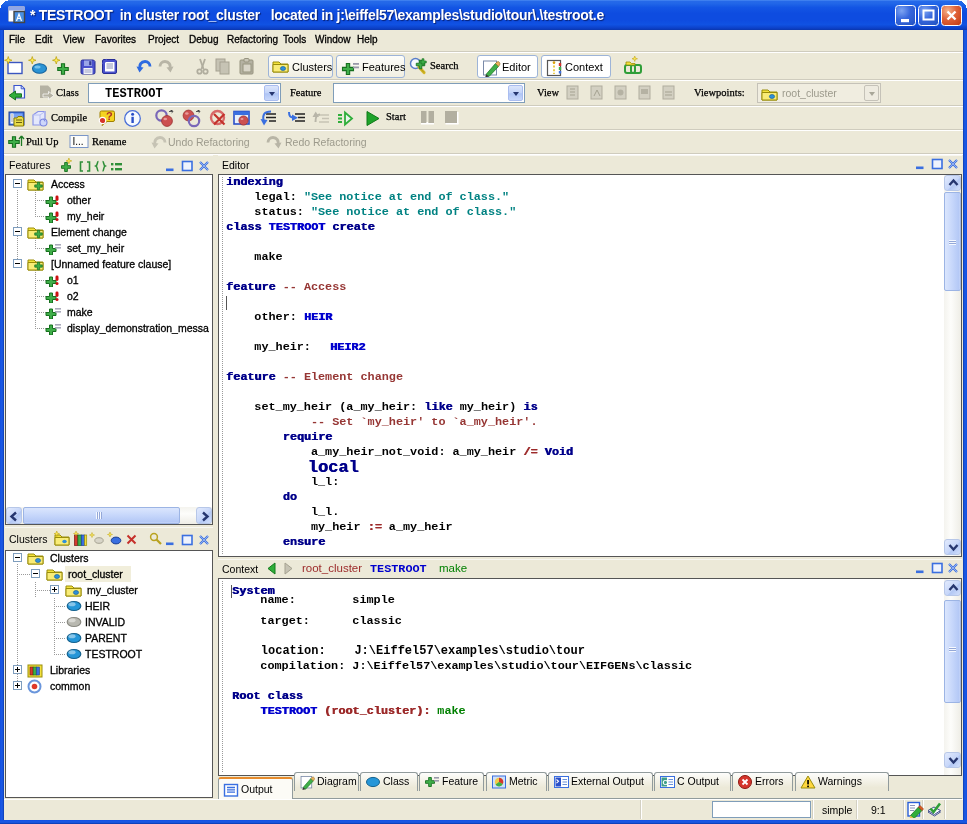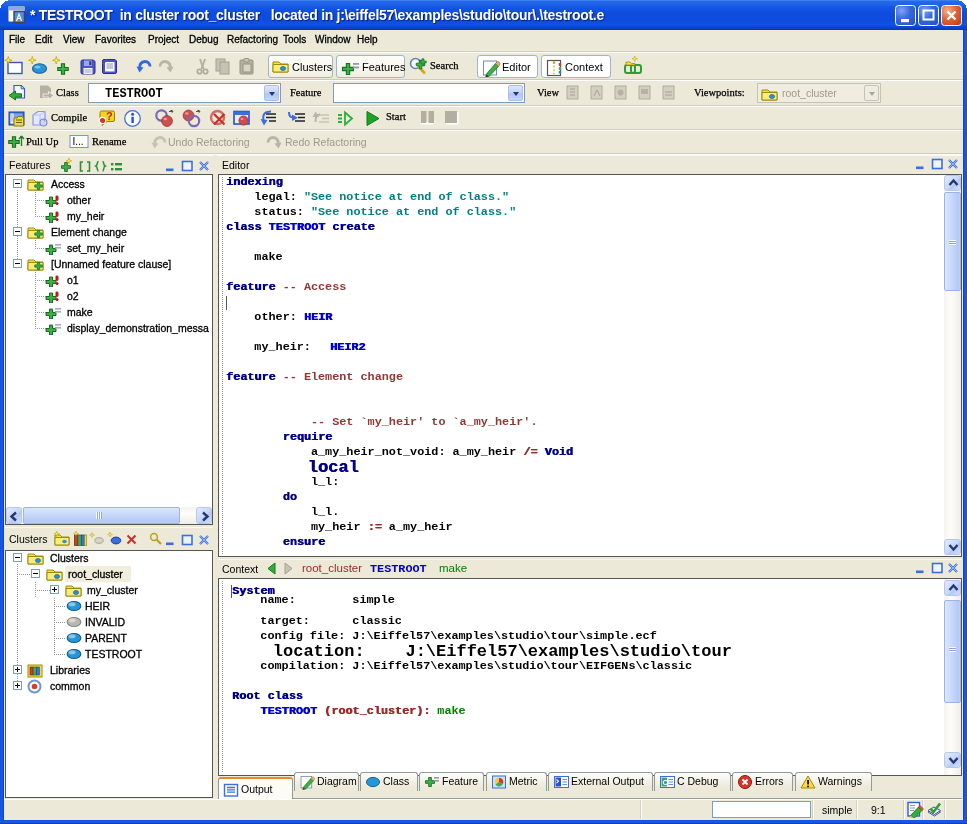--- a/index.html
+++ b/index.html
@@ -618,20 +618,21 @@
 <div class="a mono cl" style="left:226px;top:175px;height:15px;line-height:15px;font-size:11.8px;font-weight:bold;"><span style="color:#00008a;text-shadow:0.6px 0 0 currentColor;">indexing</span></div>
     <div class="a mono cl" style="left:226px;top:190px;height:15px;line-height:15px;font-size:11.8px;font-weight:bold;">    legal: <span style="color:#008282;">"See notice at end of class."</span></div>
     <div class="a mono cl" style="left:226px;top:205px;height:15px;line-height:15px;font-size:11.8px;font-weight:bold;">    status: <span style="color:#008282;">"See notice at end of class."</span></div>
     <div class="a mono cl" style="left:226px;top:220px;height:15px;line-height:15px;font-size:11.8px;font-weight:bold;"><span style="color:#00008a;text-shadow:0.6px 0 0 currentColor;">class </span><span style="color:#0000cd;text-shadow:0.6px 0 0 currentColor;">TESTROOT </span><span style="color:#00008a;text-shadow:0.6px 0 0 currentColor;">create</span></div>
     <div class="a mono cl" style="left:226px;top:250px;height:15px;line-height:15px;font-size:11.8px;font-weight:bold;">    make</div>
     <div class="a mono cl" style="left:226px;top:280px;height:15px;line-height:15px;font-size:11.8px;font-weight:bold;"><span style="color:#00008a;text-shadow:0.6px 0 0 currentColor;">feature </span><span style="color:#963634;">-- Access</span></div>
     <div class="a" style="left:226px;top:296px;width:1px;height:14px;background:#555;"></div>
     <div class="a mono cl" style="left:226px;top:310px;height:15px;line-height:15px;font-size:11.8px;font-weight:bold;">    other: <span style="color:#0000cd;text-shadow:0.6px 0 0 currentColor;">HEIR</span></div>
     <div class="a mono cl" style="left:226px;top:340px;height:15px;line-height:15px;font-size:11.8px;font-weight:bold;">    my_heir: <span style="color:#0000cd;text-shadow:0.6px 0 0 currentColor;padding-left:12px;">HEIR2</span></div>
     <div class="a mono cl" style="left:226px;top:370px;height:15px;line-height:15px;font-size:11.8px;font-weight:bold;"><span style="color:#00008a;text-shadow:0.6px 0 0 currentColor;">feature </span><span style="color:#963634;">-- Element change</span></div>
+    <div class="a mono cl" style="left:226px;top:400px;height:15px;line-height:15px;font-size:11.8px;font-weight:bold;">    set_my_heir (a_my_heir: <span style="color:#00008a;text-shadow:0.6px 0 0 currentColor;">like </span>my_heir) <span style="color:#00008a;text-shadow:0.6px 0 0 currentColor;">is</span></div>
     <div class="a mono cl" style="left:226px;top:415px;height:15px;line-height:15px;font-size:11.8px;font-weight:bold;"><span style="color:#963634;">            -- Set `my_heir' to `a_my_heir'.</span></div>
     <div class="a mono cl" style="left:226px;top:430px;height:15px;line-height:15px;font-size:11.8px;font-weight:bold;"><span style="color:#00008a;text-shadow:0.6px 0 0 currentColor;">        require</span></div>
     <div class="a mono cl" style="left:226px;top:445px;height:15px;line-height:15px;font-size:11.8px;font-weight:bold;">            a_my_heir_not_void: a_my_heir <span style="color:#9c2a2a;text-shadow:0.6px 0 0 currentColor;">/= </span><span style="color:#00008a;text-shadow:0.6px 0 0 currentColor;">Void</span></div>
     <div class="a mono cl" style="left:226px;top:460px;height:15px;line-height:15px;font-size:17px;font-weight:bold;"><span style="color:#00008a;text-shadow:0.6px 0 0 currentColor;">        local</span></div>
     <div class="a mono cl" style="left:226px;top:475px;height:15px;line-height:15px;font-size:11.8px;font-weight:bold;">            l_l:</div>
     <div class="a mono cl" style="left:226px;top:490px;height:15px;line-height:15px;font-size:11.8px;font-weight:bold;"><span style="color:#00008a;text-shadow:0.6px 0 0 currentColor;">        do</span></div>
     <div class="a mono cl" style="left:226px;top:505px;height:15px;line-height:15px;font-size:11.8px;font-weight:bold;">            l_l.</div>
     <div class="a mono cl" style="left:226px;top:520px;height:15px;line-height:15px;font-size:11.8px;font-weight:bold;">            my_heir <span style="color:#9c2a2a;text-shadow:0.6px 0 0 currentColor;">:= </span>a_my_heir</div>
     <div class="a mono cl" style="left:226px;top:535px;height:15px;line-height:15px;font-size:11.8px;font-weight:bold;"><span style="color:#00008a;text-shadow:0.6px 0 0 currentColor;">        ensure</span></div>
 <div class="sbV" style="left:944px;top:175px;width:17px;height:381px;"></div>
@@ -668,22 +669,21 @@
     </svg>
 <svg class="a" style="left:947px;top:562px;" width="13" height="13" viewBox="0 0 13 13">
       <path d="M2 2 L10 10 M10 2 L2 10" stroke="#3a6fe0" stroke-width="2.2"></path>
       <path d="M2 2 L10 10 M10 2 L2 10" stroke="#9cb8f2" stroke-width="0.9"></path>
     </svg>
 <div class="pbody" style="left:218px;top:578px;width:744px;height:198px;"></div>
 <div class="dotV" style="left:222px;top:581px;height:192px;"></div>
 <div class="a mono cl" style="left:232px;top:584px;height:15px;line-height:15px;font-size:11.8px;font-weight:bold;"><span style="color:#00008a;text-shadow:0.6px 0 0 currentColor;">System</span></div>
     <div class="a mono cl" style="left:232px;top:593px;height:15px;line-height:15px;font-size:11.8px;font-weight:bold;">    name:        simple</div>
     <div class="a mono cl" style="left:232px;top:614px;height:15px;line-height:15px;font-size:11.8px;font-weight:bold;">    target:      classic</div>
-    <div class="a mono cl" style="left:232px;top:629px;height:15px;line-height:15px;font-size:11.8px;font-weight:bold;">    config file: J:\Eiffel57\examples\studio\tour\simple.ecf</div>
-    <div class="a mono cl" style="left:232px;top:644px;height:15px;line-height:15px;font-size:17px;font-weight:bold;">    location:    J:\Eiffel57\examples\studio\tour</div>
+    <div class="a mono cl" style="left:232px;top:644px;height:15px;line-height:15px;font-size:12px;font-weight:bold;">    location:    J:\Eiffel57\examples\studio\tour</div>
     <div class="a mono cl" style="left:232px;top:659px;height:15px;line-height:15px;font-size:11.8px;font-weight:bold;">    compilation: J:\Eiffel57\examples\studio\tour\EIFGENs\classic</div>
     <div class="a mono cl" style="left:232px;top:689px;height:15px;line-height:15px;font-size:11.8px;font-weight:bold;"><span style="color:#00008a;text-shadow:0.6px 0 0 currentColor;">Root class</span></div>
     <div class="a mono cl" style="left:232px;top:704px;height:15px;line-height:15px;font-size:11.8px;font-weight:bold;">    <span style="color:#0000cd;text-shadow:0.6px 0 0 currentColor;">TESTROOT </span><span style="color:#9c2a2a;text-shadow:0.6px 0 0 currentColor;">(root_cluster)</span><span style="color:#9c2a2a;text-shadow:0.6px 0 0 currentColor;">: </span><span style="color:#008000;">make</span></div>
     <div class="a" style="left:231px;top:585px;width:1px;height:13px;background:#555;"></div>
 <div class="sbV" style="left:944px;top:579px;width:17px;height:196px;"></div>
 <div class="sbbtn" style="left:944px;top:580px;width:17px;height:16px;">
       <svg class="a" style="left:1px;top:0px;" width="14" height="15" viewBox="0 0 14 15">
         <path d="M3.5 9 L7.5 4.5 L11.5 9" fill="none" stroke="#26366f" stroke-width="2.4"></path>
       </svg>
     </div>
@@ -746,30 +746,30 @@
       </svg>
       <span class="a" style="left:22px;top:2px;white-space:nowrap;">External Output</span>
     </div>
 <div class="tab" style="left:654px;width:77px;">
       <svg class="a" style="left:4px;top:1px;" width="16" height="16" viewBox="0 0 16 16">
         <rect x="1.5" y="2.5" width="14" height="11" fill="#fff" stroke="#3a6fe0"></rect>
         <rect x="2.5" y="3.5" width="5.5" height="9" fill="#3f9e8a"></rect>
         <text x="3.5" y="10.5" font-size="7.5" font-weight="bold" fill="#fff" font-family="Liberation Sans">C</text>
         <path d="M9.5 5.5 h4.5 M9.5 8 h4.5 M9.5 10.5 h4.5" stroke="#6a90d8" stroke-width="1.2"></path>
       </svg>
-      <span class="a" style="left:22px;top:2px;white-space:nowrap;">C Debug</span>
+      <span class="a" style="left:22px;top:2px;white-space:nowrap;">C Output</span>
     </div>
 <div class="tab" style="left:732px;width:61px;">
       <svg class="a" style="left:4px;top:1px;" width="16" height="16" viewBox="0 0 16 16">
         <circle cx="8" cy="8" r="6.5" fill="#d5352c" stroke="#8e1710"></circle>
         <path d="M5.5 5.5 L10.5 10.5 M10.5 5.5 L5.5 10.5" stroke="#fff" stroke-width="1.8"></path>
       </svg>
       <span class="a" style="left:22px;top:2px;white-space:nowrap;">Errors</span>
     </div>
-<div class="tab" style="left:795px;width:77px;">
+<div class="tab" style="left:795px;width:94px;">
       <svg class="a" style="left:4px;top:1px;" width="16" height="16" viewBox="0 0 16 16">
         <path d="M8 2 L15 14 L1 14 Z" fill="#ffd73e" stroke="#9a8d0a"></path>
         <rect x="7.2" y="6" width="1.7" height="4.4" fill="#000"></rect>
         <rect x="7.2" y="11.6" width="1.7" height="1.6" fill="#000"></rect>
       </svg>
       <span class="a" style="left:22px;top:2px;white-space:nowrap;">Warnings</span>
     </div>
 <div class="a" style="left:4px;top:799px;width:959px;height:21px;background:#ece9d8;border-top:1px solid #fff;"></div>
 <div class="a" style="left:712px;top:801px;width:99px;height:17px;background:#fff;border:1px solid #7f9db9;"></div>
 <div class="vsep" style="left:640px;top:800px;height:19px;"></div>

